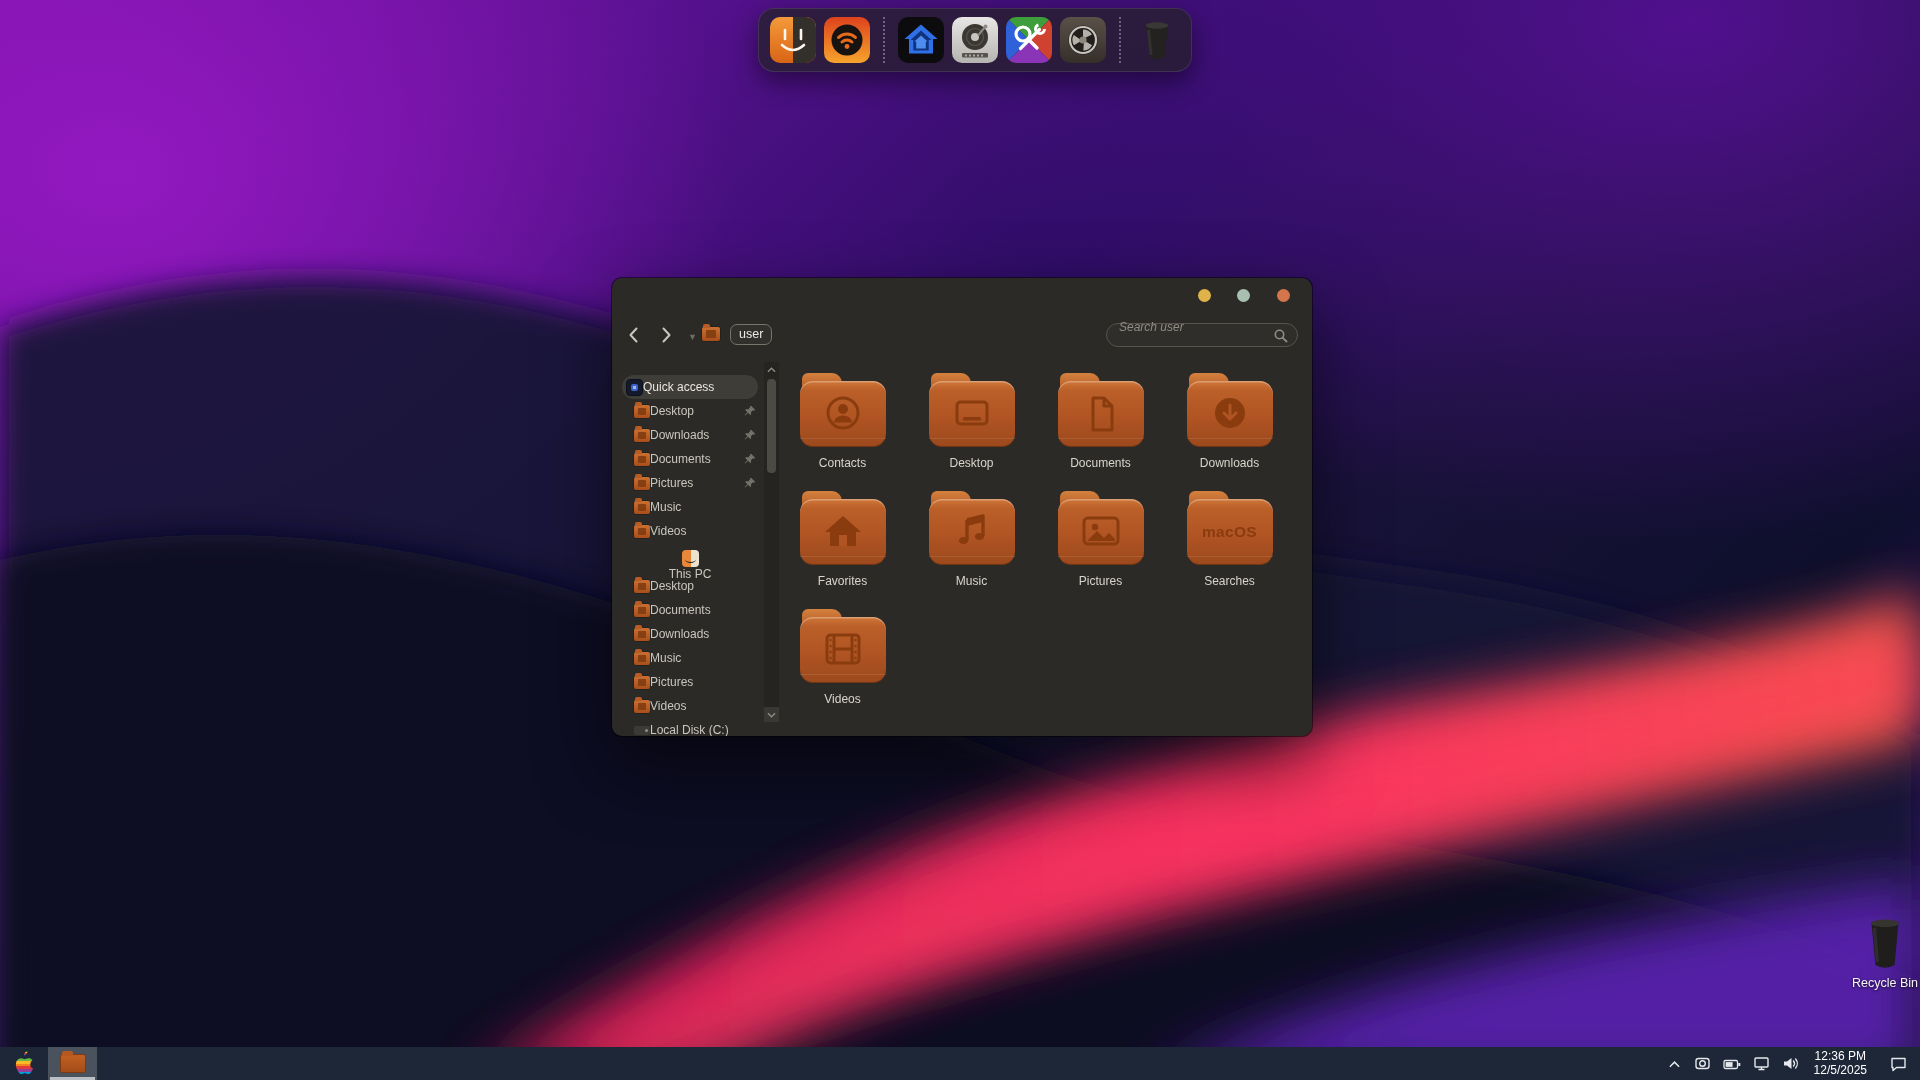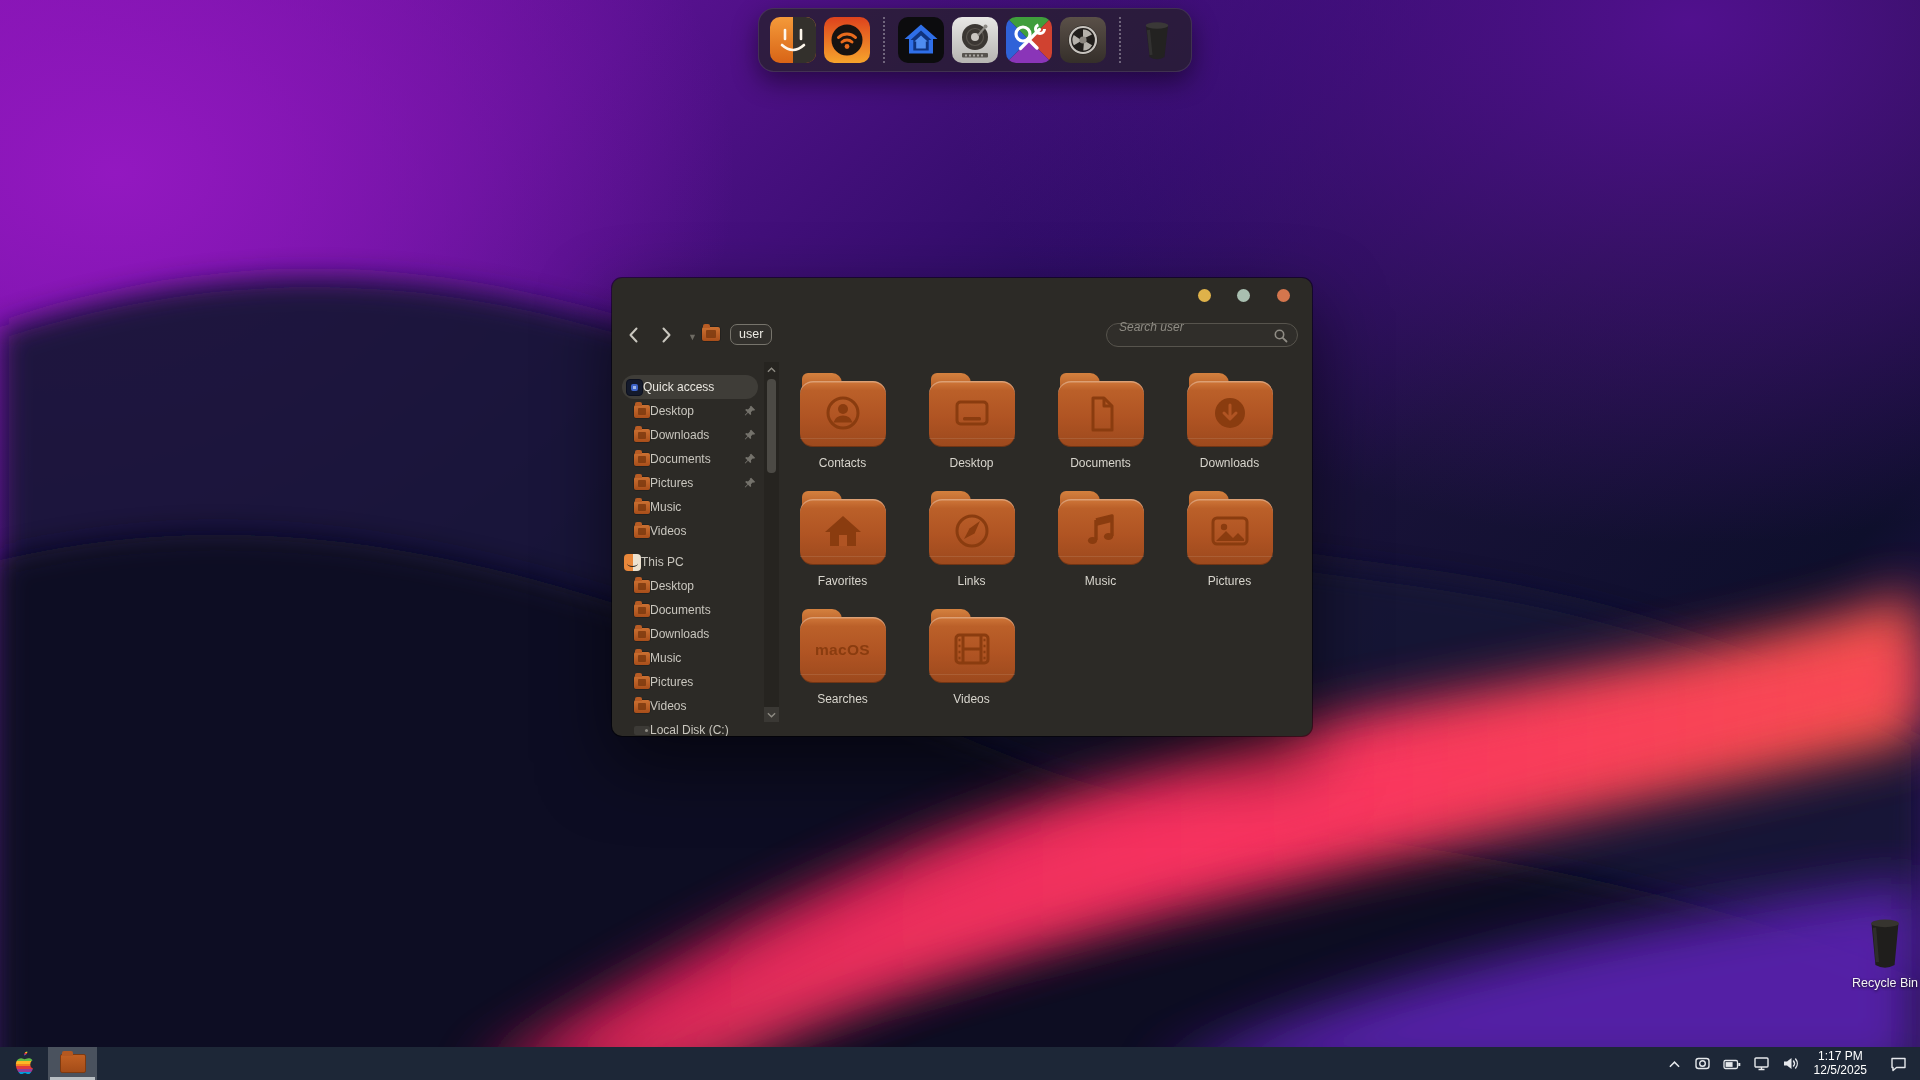--- a/index.html
+++ b/index.html
@@ -44,21 +44,21 @@
     border:1px solid #57544d; border-radius:12px; background:#302e2a;
     display:flex; align-items:center; padding:0 26px 16px 12px; }
   .searchbox input { flex:1; background:transparent; border:none; outline:none;
     font-family:"Liberation Sans", sans-serif; font-size:12px; font-style:italic; color:#cfccc4; }
   .searchbox input::placeholder { color:#8f8c84; font-style:italic; }
   .search-glass { position:absolute; right:8px; top:4px; }
 
   
   .sidebar { position:absolute; left:10px; top:97px; width:134px; font-size:12px; color:#c9c6be; }
   .srow { height:24px; display:flex; align-items:center; gap:0; padding-left:12px; position:relative; }
-  .srow.section { padding-left:2px; }
+  .srow.section { padding-left:2px;flex-direction:column; }
   .srow.qa { padding-left:4px; background:#3f3d38; border-radius:12px; width:136px; color:#e9e6df; }
   .sgap { height:7px; }
   .pin { position:absolute; right:0; top:6px; opacity:.75; }
   .sfolder { width:16px; height:13px; border-radius:2px; position:relative; flex:none;
     background:linear-gradient(180deg,#cb7031,#a84e1a); box-shadow:0 0 0 .5px rgba(0,0,0,.35); }
   .sfolder::before { content:""; position:absolute; top:-3px; left:1px; width:7px; height:4px;
     border-radius:2px 2px 0 0; background:#b85c24; }
   .sfolder::after { content:""; position:absolute; left:4px; right:4px; top:3px; bottom:3px;
     background:#7c390f; border-radius:1px; opacity:.85; }
   .qa-icon { width:17px; height:17px; border-radius:4px; background:#141a2c; flex:none;
@@ -419,32 +419,20 @@
             <div class="folder-body">
           <svg class="glyph" viewBox="0 0 44 40">
             <path d="M22 4 L40 20 h-5 v14 H9 V20 H4 Z" fill="#8a3c0f"></path>
             <rect x="18" y="23" width="8" height="11" fill="#b05423"></rect>
           </svg>
         </div>
           </div>
         <div class="flabel">Favorites</div>
       </div>
 
-      <div class="fcell">
-        <div class="folder">
-            <div class="folder-tab"></div>
-            <div class="folder-body">
-          <svg class="glyph" viewBox="0 0 44 40">
-            <circle cx="22" cy="19" r="15" fill="none" stroke="#8a3c0f" stroke-width="3"></circle>
-            <path d="M14 27 L19.5 16.5 L30 9 L24.5 21.5 Z" fill="#8a3c0f"></path>
-          </svg>
-        </div>
-          </div>
-        <div class="flabel">Links</div>
-      </div>
 
       <div class="fcell">
         <div class="folder">
             <div class="folder-tab"></div>
             <div class="folder-body">
           <svg class="glyph" viewBox="0 0 44 40">
             <path d="M17 8 L33 4 V24 M17 8 V28" fill="none" stroke="#8a3c0f" stroke-width="3.4" stroke-linejoin="round"></path>
             <ellipse cx="13.5" cy="28.5" rx="4.6" ry="3.6" fill="#8a3c0f"></ellipse>
             <ellipse cx="29.5" cy="24.5" rx="4.6" ry="3.6" fill="#8a3c0f"></ellipse>
             <path d="M17 8 L33 4 L33 10 L17 14 Z" fill="#8a3c0f"></path>
@@ -561,21 +549,21 @@
           </svg>
       </span>
       <span class="tray-icon">
         <svg width="18" height="15" viewBox="0 0 18 15">
             <path d="M2 5.5 h3 L9.5 2 v11 L5 9.5 H2 z" fill="#e5e8ec"></path>
             <path d="M11.5 5 a4 4 0 0 1 0 5" fill="none" stroke="#e5e8ec" stroke-width="1.4" stroke-linecap="round"></path>
             <path d="M13.6 3 a7 7 0 0 1 0 9" fill="none" stroke="#e5e8ec" stroke-width="1.4" stroke-linecap="round"></path>
           </svg>
       </span>
       <div class="clock">
-        <div>1:17 PM</div>
+        <div>12:36 PM</div>
         <div>12/5/2025</div>
       </div>
       <span class="tray-icon" style="margin-left:8px;">
         <svg width="19" height="16" viewBox="0 0 19 16">
             <path d="M3 2.5 h13 v9 H7.5 L4 14.5 V11.5 H3 z" fill="none" stroke="#e5e8ec" stroke-width="1.4" stroke-linejoin="round"></path>
           </svg>
       </span>
     </div>
   </div>
 

